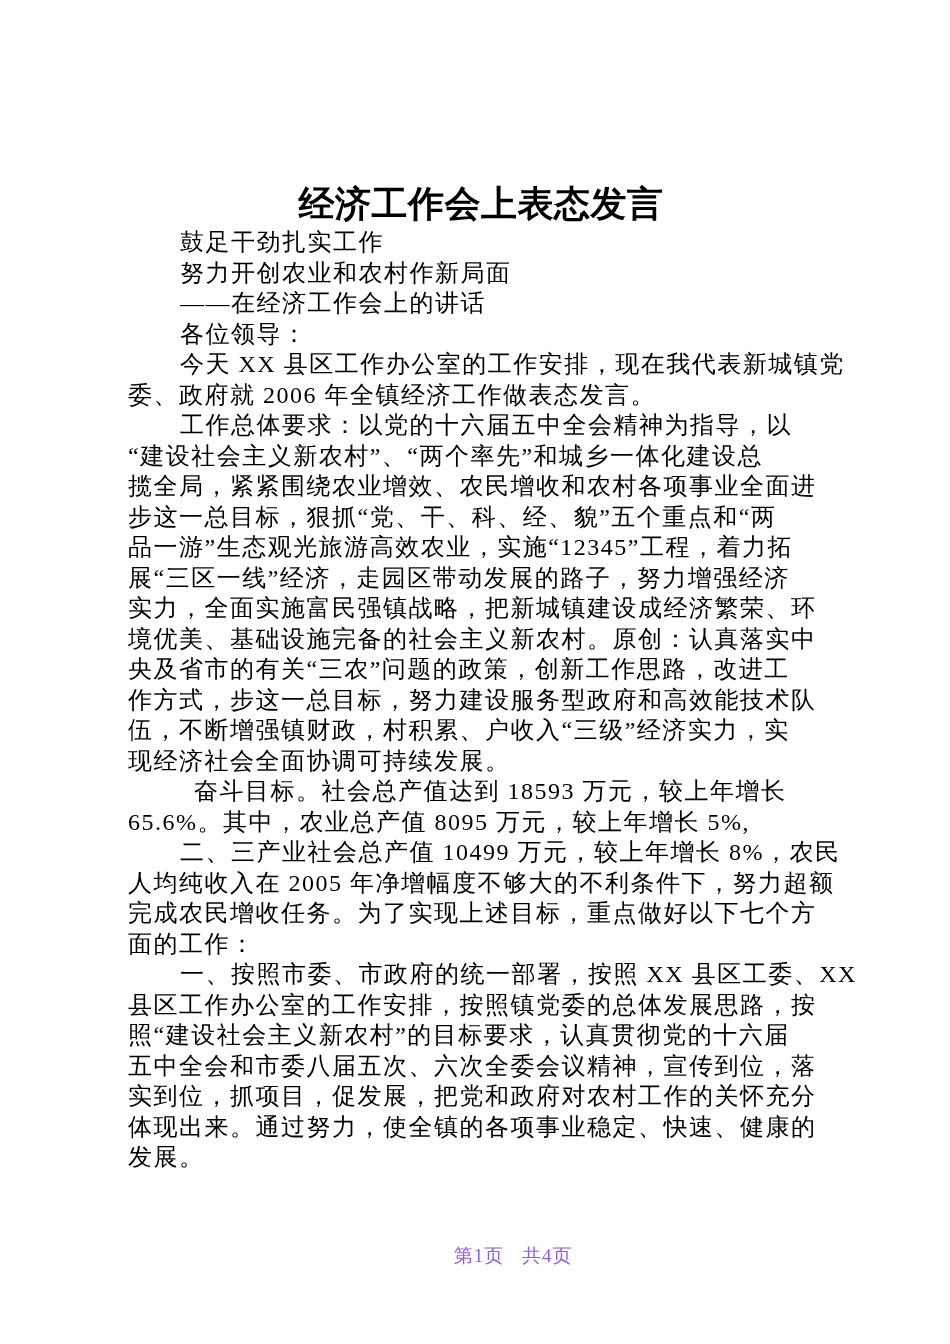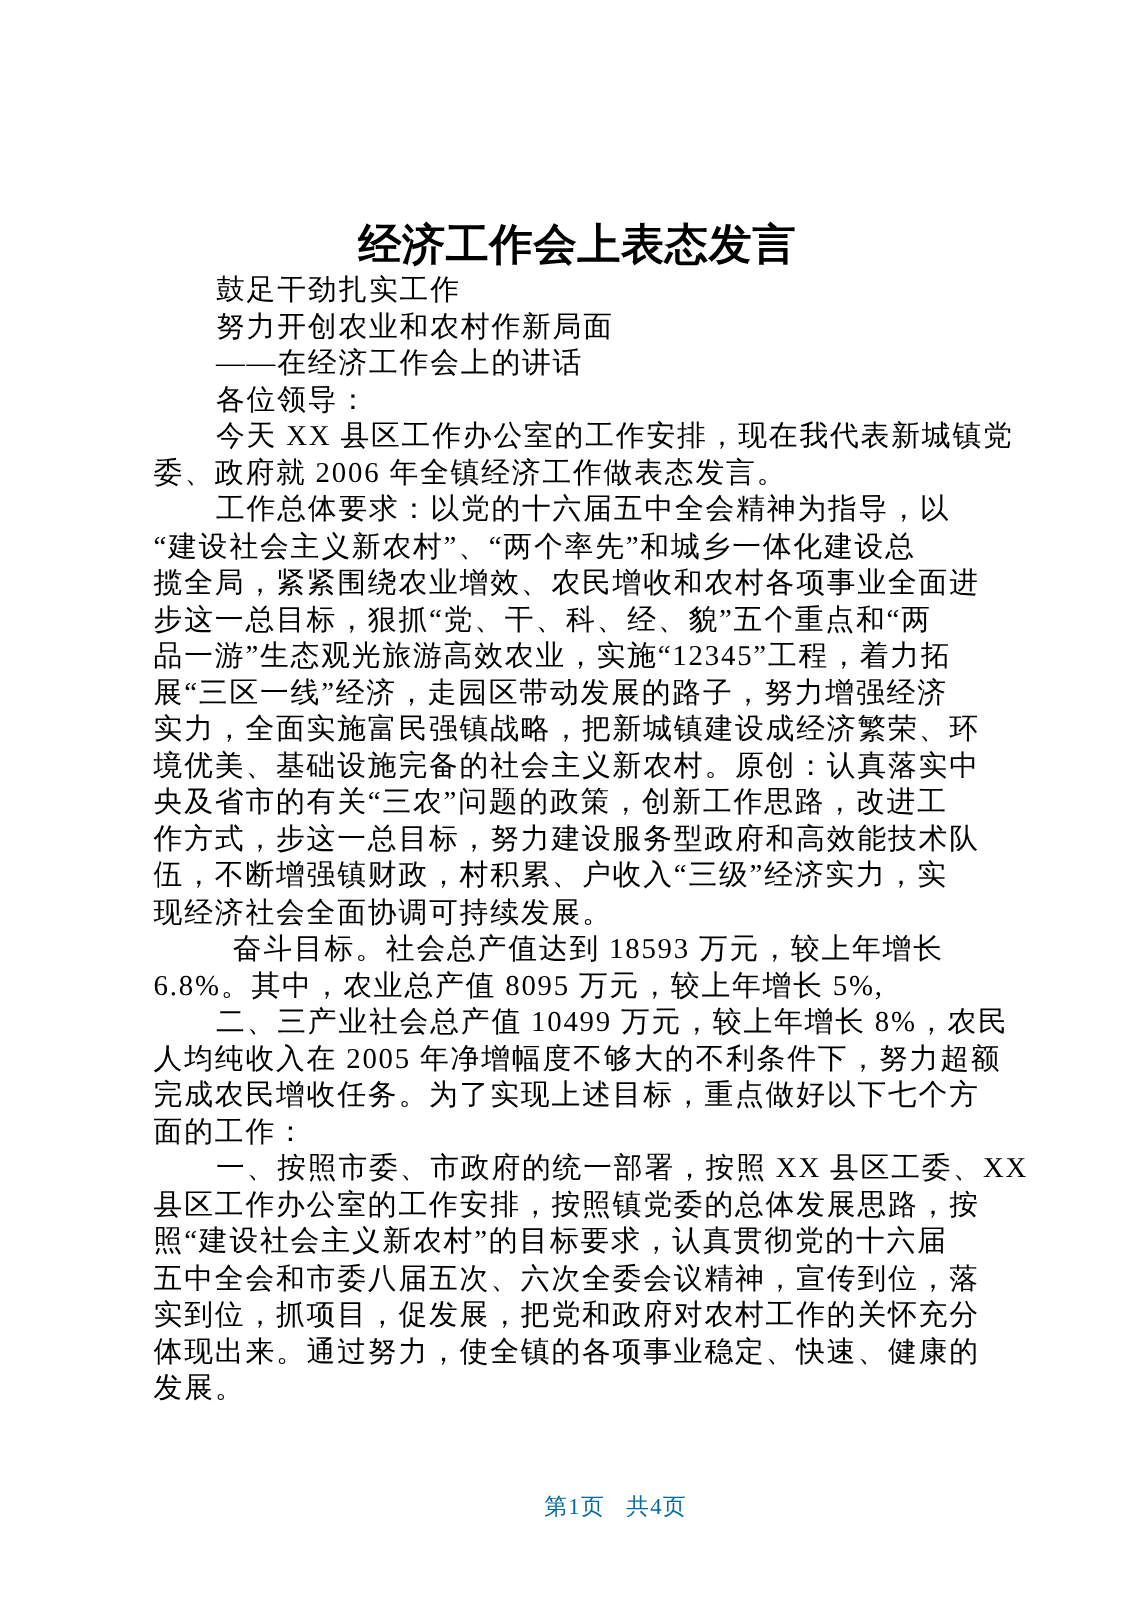--- a/index.html
+++ b/index.html
@@ -46,21 +46,21 @@
     position: absolute;
     left: 128px;
     top: 1243px;
     width: 706px;
     box-sizing: border-box;
     padding-left: 64px;
     text-align: center;
     font-family: "Liberation Serif", "DejaVu Serif", serif;
     font-size: 19px;
     letter-spacing: 1px;
-    color: #0369a1;
+    color: #8b5cf6;
   }
   .footer .total { margin-left: 12px; }
 </style>
 </head>
 <body>
 
 <div class="page">
   <div class="content">
     <h1 class="title">经济工作会上表态发言</h1>
     <div id="body-lines">
@@ -76,21 +76,21 @@
         <div class="line ind0">步这一总目标，狠抓“党、干、科、经、貌”五个重点和“两</div>
         <div class="line ind0">品一游”生态观光旅游高效农业，实施“12345”工程，着力拓</div>
         <div class="line ind0">展“三区一线”经济，走园区带动发展的路子，努力增强经济</div>
         <div class="line ind0">实力，全面实施富民强镇战略，把新城镇建设成经济繁荣、环</div>
         <div class="line ind0">境优美、基础设施完备的社会主义新农村。原创：认真落实中</div>
         <div class="line ind0">央及省市的有关“三农”问题的政策，创新工作思路，改进工</div>
         <div class="line ind0">作方式，步这一总目标，努力建设服务型政府和高效能技术队</div>
         <div class="line ind0">伍，不断增强镇财政，村积累、户收入“三级”经济实力，实</div>
         <div class="line ind0">现经济社会全面协调可持续发展。</div>
         <div class="line ind2">奋斗目标。社会总产值达到 18593 万元，较上年增长</div>
-        <div class="line ind0">6.8%。其中，农业总产值 8095 万元，较上年增长 5%,</div>
+        <div class="line ind0">65.6%。其中，农业总产值 8095 万元，较上年增长 5%,</div>
         <div class="line ind1">二、三产业社会总产值 10499 万元，较上年增长 8%，农民</div>
         <div class="line ind0">人均纯收入在 2005 年净增幅度不够大的不利条件下，努力超额</div>
         <div class="line ind0">完成农民增收任务。为了实现上述目标，重点做好以下七个方</div>
         <div class="line ind0">面的工作：</div>
         <div class="line ind1">一、按照市委、市政府的统一部署，按照 XX 县区工委、XX</div>
         <div class="line ind0">县区工作办公室的工作安排，按照镇党委的总体发展思路，按</div>
         <div class="line ind0">照“建设社会主义新农村”的目标要求，认真贯彻党的十六届</div>
         <div class="line ind0">五中全会和市委八届五次、六次全委会议精神，宣传到位，落</div>
         <div class="line ind0">实到位，抓项目，促发展，把党和政府对农村工作的关怀充分</div>
         <div class="line ind0">体现出来。通过努力，使全镇的各项事业稳定、快速、健康的</div>

